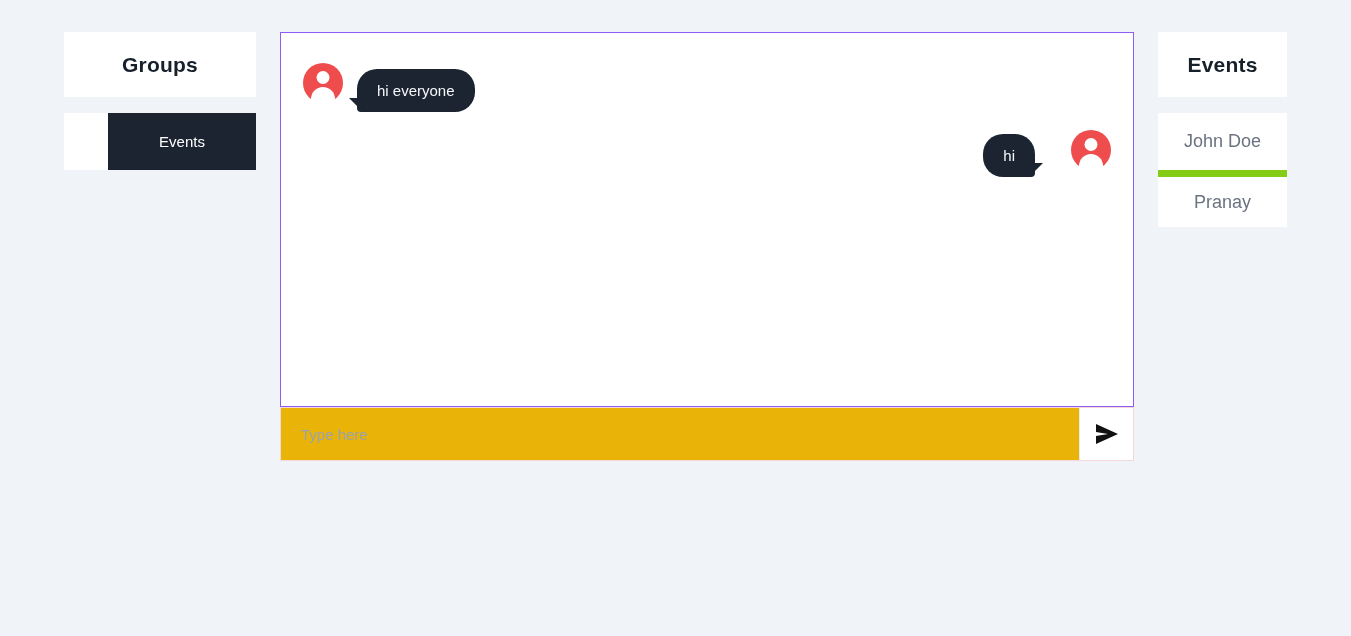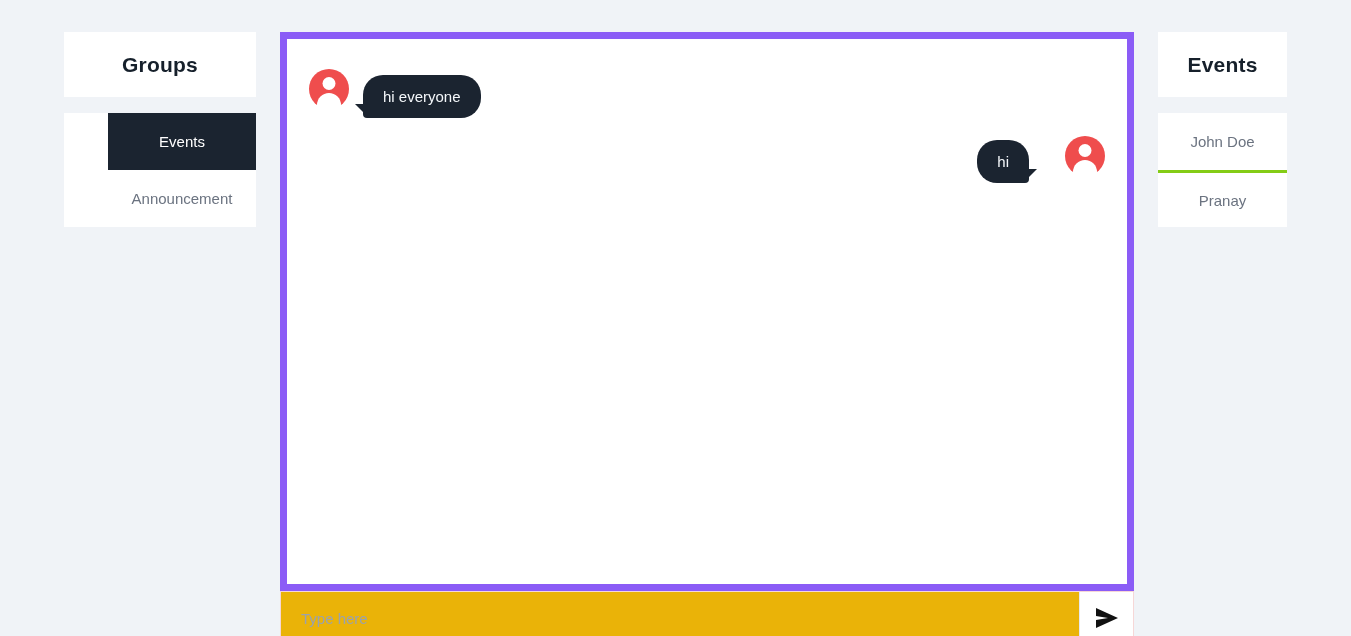--- a/index.html
+++ b/index.html
@@ -68,23 +68,23 @@
   
   .chat-wrap {
     position: absolute;
     left: 280px;
     top: 32px;
     width: 854px;
   }
 
   .chat-panel {
     position: relative;
-    height: 559px;
-    background: #ffffff;
-    border: 7px solid #8b5cf6;
+    height: 375px;
+    background: #ffffff;
+    border: 1px solid #8b5cf6;
     overflow: hidden;
   }
 
   .msg-row {
     display: flex;
     align-items: flex-start;
     padding: 0 22px;
   }
 
   .msg-row.incoming {
@@ -225,45 +225,42 @@
   .users-list {
     margin-top: 16px;
     background: #ffffff;
   }
 
   .user-item {
     height: 57px;
     display: flex;
     align-items: center;
     justify-content: center;
-    font-size: 15px;
+    font-size: 18px;
     color: #6b7380;
     background: #ffffff;
     cursor: pointer;
   }
 
   .user-item + .user-item {
-    border-top: 3px solid #84cc16;
+    border-top: 7px solid #84cc16;
   }
 </style>
 </head>
 <body>
 
 <div class="app">
 
   <div class="groups-panel">
     <div class="panel-header-card">
       <div class="panel-header-title">Groups</div>
     </div>
     <div class="groups-list">
       <div class="group-item active">
         <span>Events</span>
-      </div>
-      <div class="group-item">
-        <span>Announcement</span>
       </div>
     </div>
   </div>
 
   <div class="chat-wrap">
 
     <div class="chat-panel">
 
       <div class="msg-row incoming">
         <div class="avatar">

